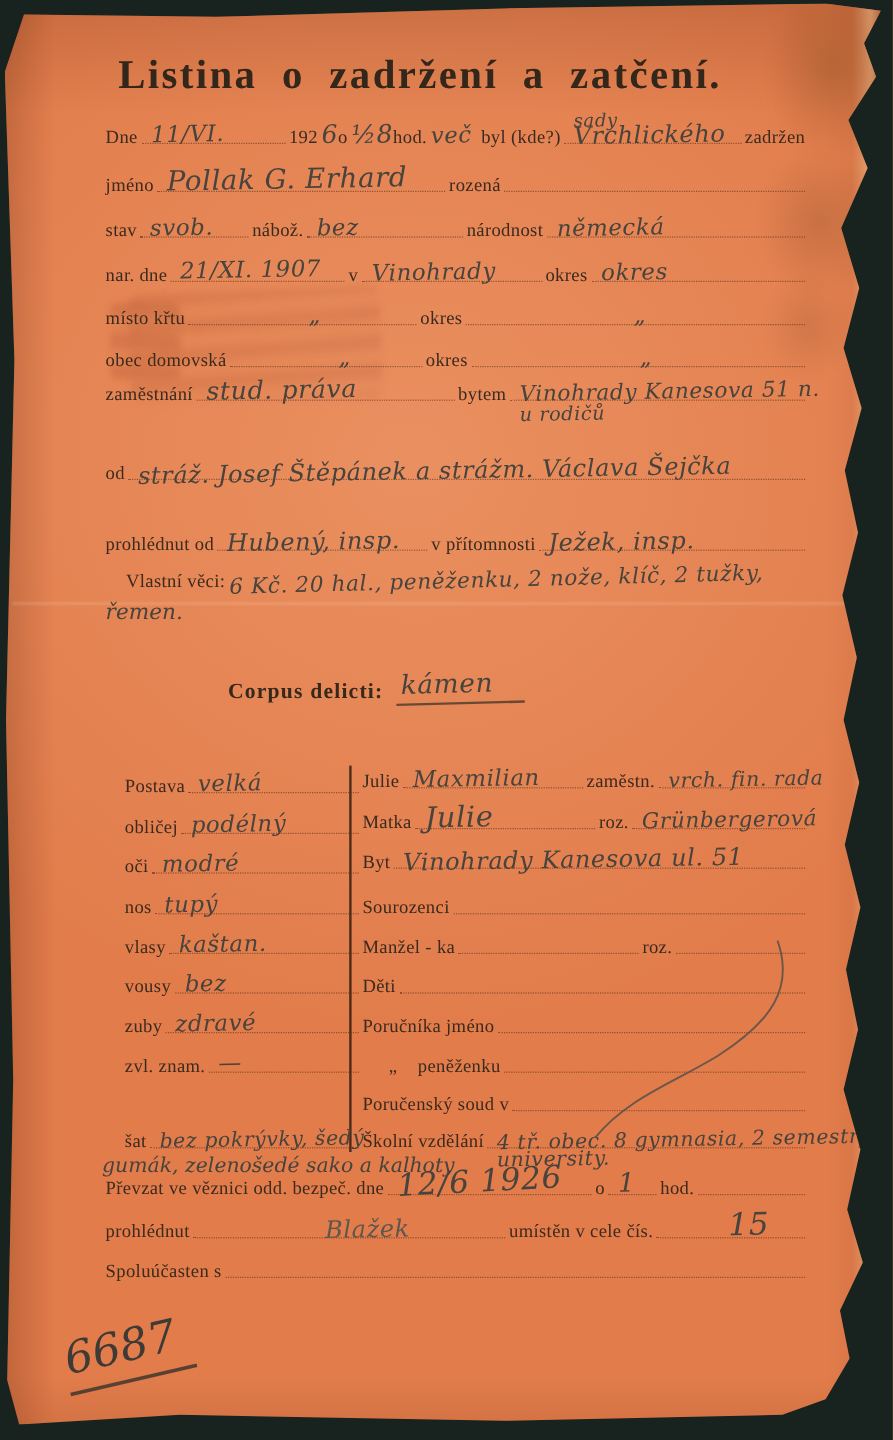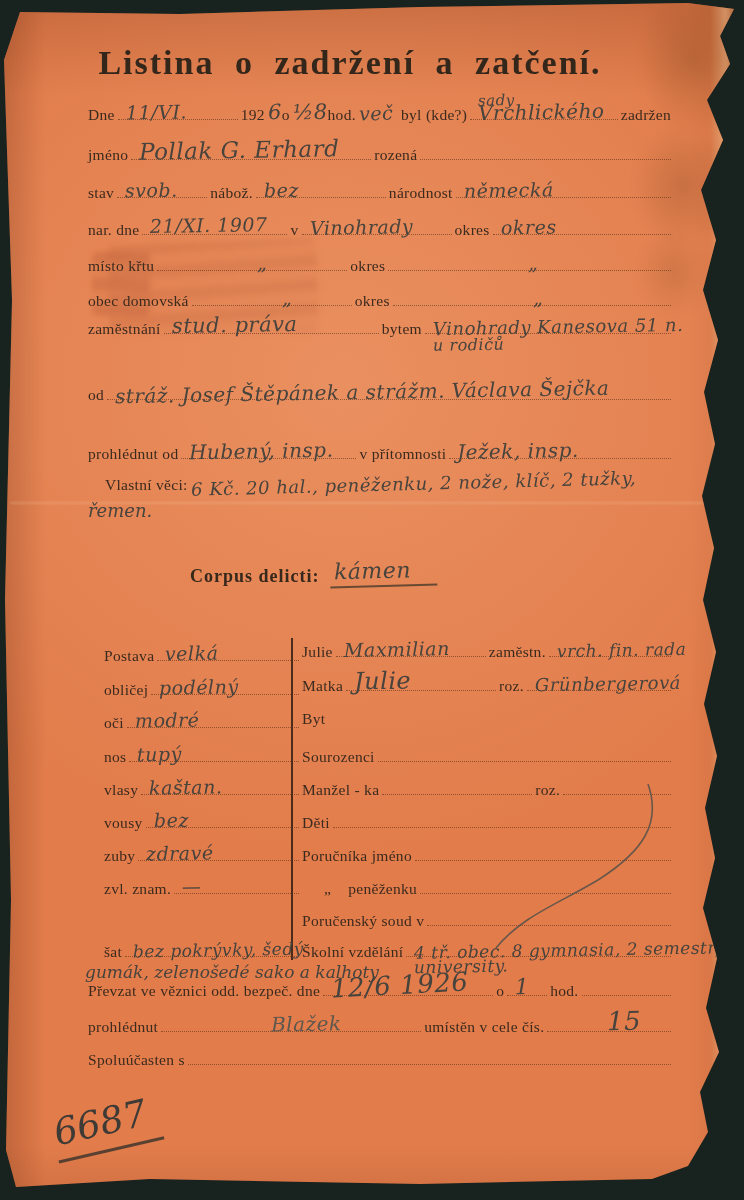--- a/index.html
+++ b/index.html
@@ -285,20 +285,23 @@
     <span class="dots d150">
         <span class="hw" style="font-size:24px">Julie</span>
       </span>
     <span class="lbl">roz.</span>
     <span class="dots">
         <span class="hw" style="font-size:18px">Grünbergerová</span>
       </span>
   </div>
   <div class="row rightcol" style="top:708px">
     <span class="lbl">Byt</span>
+    <span class="dots">
+        <span class="hw" style="font-size:20px">Vinohrady Kanesova ul. 51</span>
+      </span>
   </div>
   <div class="row rightcol" style="top:746px">
     <span class="lbl">Sourozenci</span>
     <span class="dots"></span>
   </div>
   <div class="row rightcol" style="top:779px">
     <span class="lbl">Manžel - ka</span>
     <span class="dots d150"></span>
     <span class="lbl">roz.</span>
     <span class="dots"></span>

